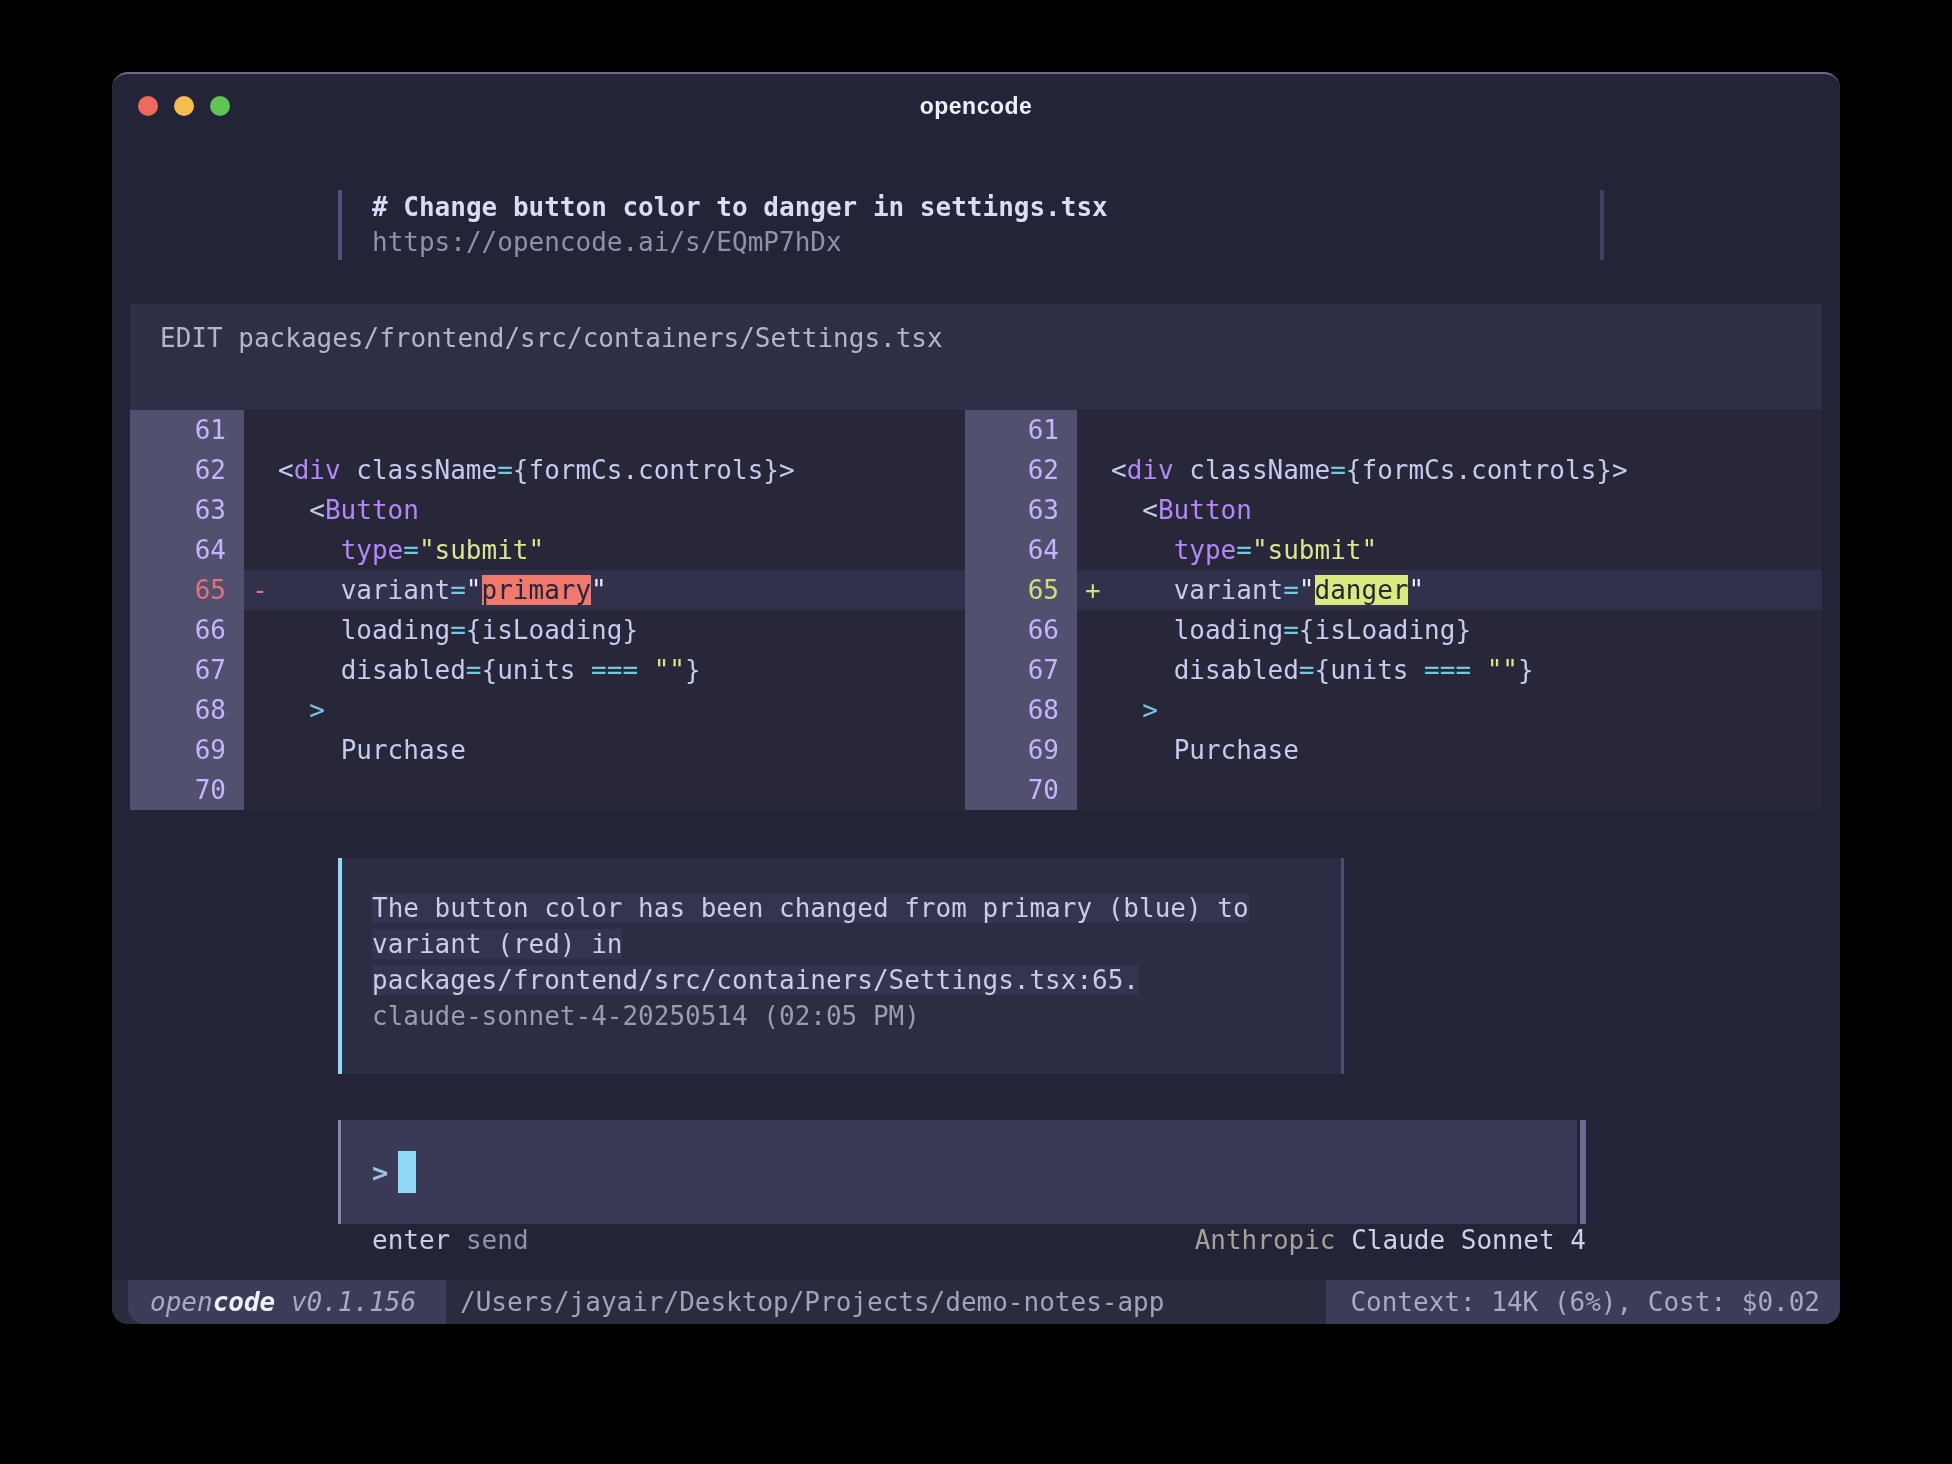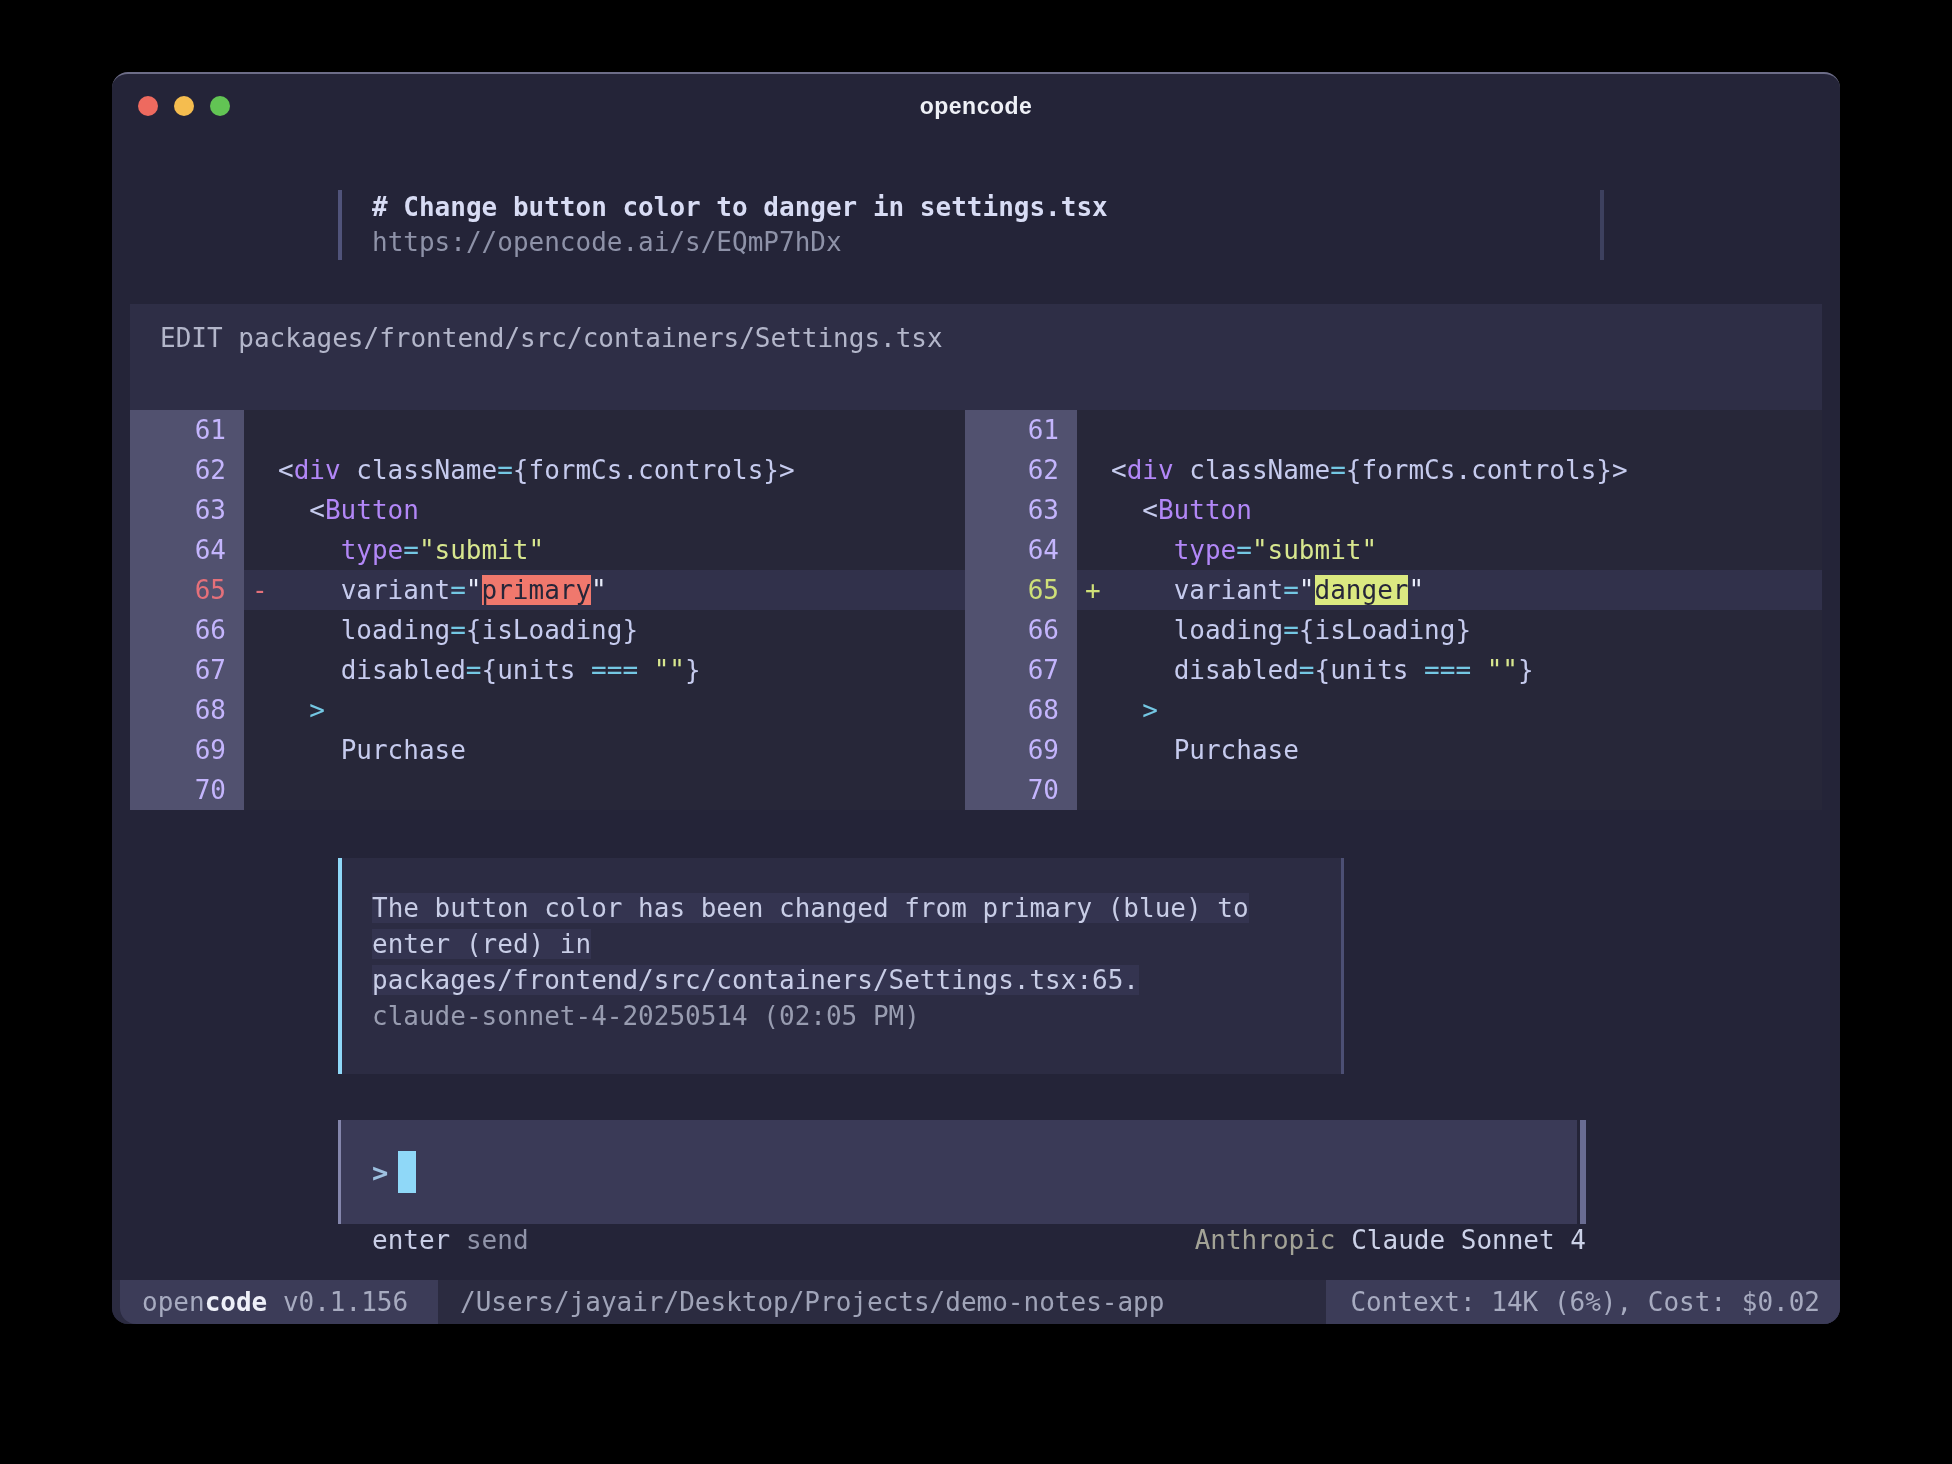--- a/index.html
+++ b/index.html
@@ -72,22 +72,22 @@
   .hints-row { position:absolute; left:260px; top:1146px; width:1214px; height:40px;
     display:flex; justify-content:space-between; font-size:26px; line-height:40px;gap:37px; }
   .hint-key   { color:#c9cee6; }
   .hint-act   { color:#8f93a8; }
   .provider   { color:#a2a296; }
   .model      { color:#ccd2e8; }
   .sp { white-space:pre; }
   
   .statusbar { position:absolute; left:0; bottom:0; width:100%; height:44px;
     background:#2b2b40; border-radius:0 0 16px 16px; font-size:26px; line-height:44px; }
-  .seg-app { position:absolute; left:8px; top:0; width:318px; height:100%;
-    background:#3c3c58; border-radius:0 0 0 16px; padding-left:22px; white-space:pre; }
+  .seg-app { position:absolute; left:16px; top:0; width:318px; height:100%;
+    background:#3c3c58; border-radius:0 0 0 16px; padding-left:22px; white-space:pre;font-style:italic; }
   .app-dim  { color:#a7abc0; }
   .app-bold { color:#eef0f8; font-weight:bold; }
   .seg-path { position:absolute; left:348px; top:0; color:#a0a4b8; white-space:pre; }
   .seg-usage { position:absolute; right:0; top:0; width:514px; height:100%;
     background:#3c3c58; border-radius:0 0 16px 0; text-align:right; padding-right:20px;
     color:#a7abc0; white-space:pre; }
 </style>
 </head>
 <body>
 
@@ -171,21 +171,21 @@
           <div class="gutter g-r">70</div>
           <div class="code code-r"></div>
         </div>
       </div>
   </div>
 
   <div class="message-block">
     <div class="message-bar"></div>
     <div class="message-body" id="mlines">
         <div class="mline"><span class="mtext">The button color has been changed from primary (blue) to</span></div>
-        <div class="mline"><span class="mtext">enter (red) in</span></div>
+        <div class="mline"><span class="mtext">variant (red) in</span></div>
         <div class="mline"><span class="mtext">packages/frontend/src/containers/Settings.tsx:65.</span></div>
         <div class="mline"><span class="mdim">claude-sonnet-4-20250514 (02:05 PM)</span></div>
       </div>
   </div>
 
   <div class="input-box">
     <span class="input-prompt">&gt;</span>
       <span class="cursor-block"></span>
   </div>
   <div class="input-rbar"></div>

